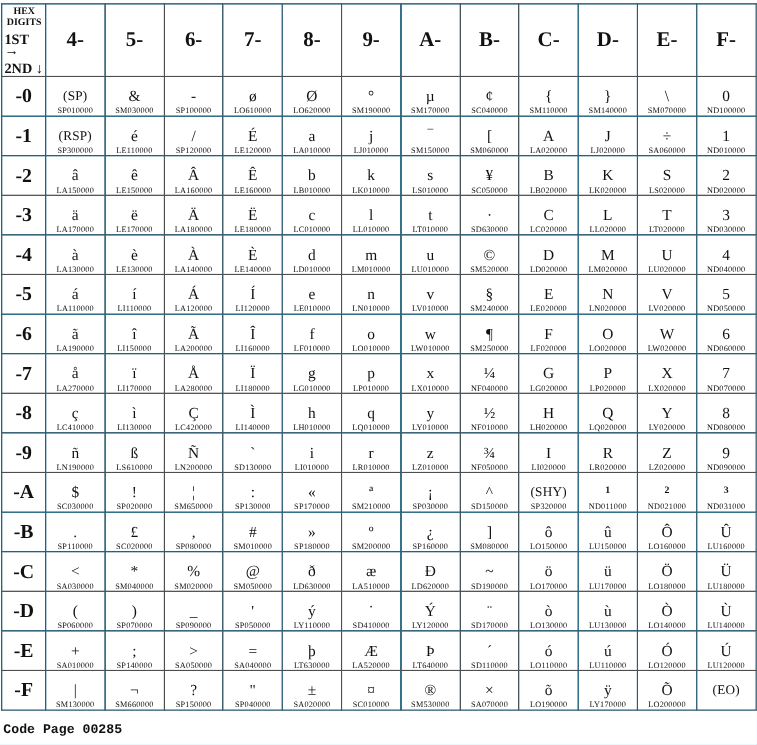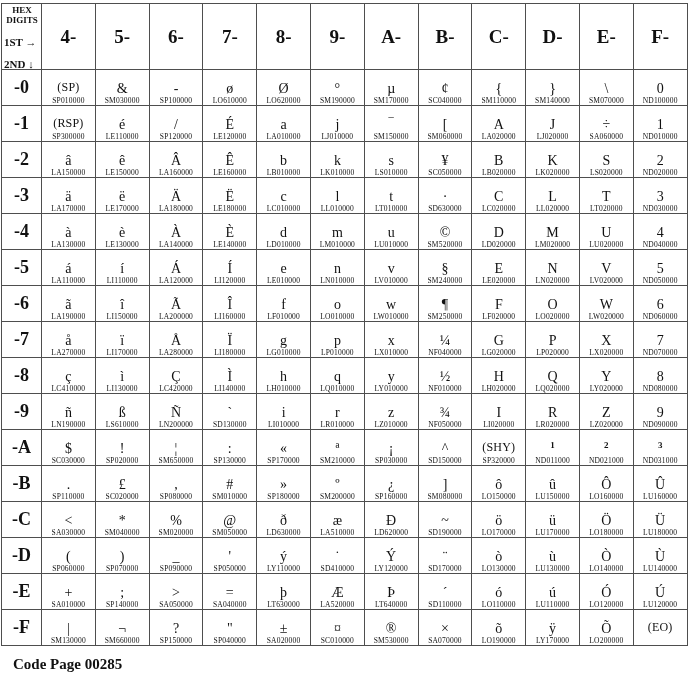--- a/index.html
+++ b/index.html
@@ -28,21 +28,21 @@
   thead th{height:64px;}
   .corner{
     vertical-align:top;
     text-align:left;
     padding:1px 1px 0 2px;
     font-size:9px;
     line-height:10px;
     font-family:"Liberation Serif","DejaVu Serif",serif;
   }
   .corner .hexline{display:block;text-align:center;letter-spacing:0px;}
-  .corner .dirline{display:block;margin-top:12px;font-size:11px;}
+  .corner .dirline{display:block;margin-top:6px;font-size:13px;}
   .colhead{
     font-size:19px;
     font-weight:bold;
     font-family:"Liberation Serif","DejaVu Serif",serif;
   }
   tbody th.rowhead{
     font-size:18px;
     font-weight:bold;
     height:35px;
   }
@@ -71,24 +71,24 @@
   }
   .code{
     font-size:7.5px;
     line-height:9px;
     display:block;
     min-height:9px;
     letter-spacing:0.2px;
     white-space:nowrap;
   }
   .footer{
-    margin:10px 0 0 12px;
-    font-size:15px;
+    margin:10px 0 0 2px;
+    font-size:12px;
     font-weight:bold;
-    font-family:Liberation Serif, serif;
+    font-family:Liberation Mono, monospace;
   }
 </style>
 </head>
 <body>
 
 <div class="page">
   <table>
     <colgroup>
       <col class="hdrcol">
       <col class="datacol">

